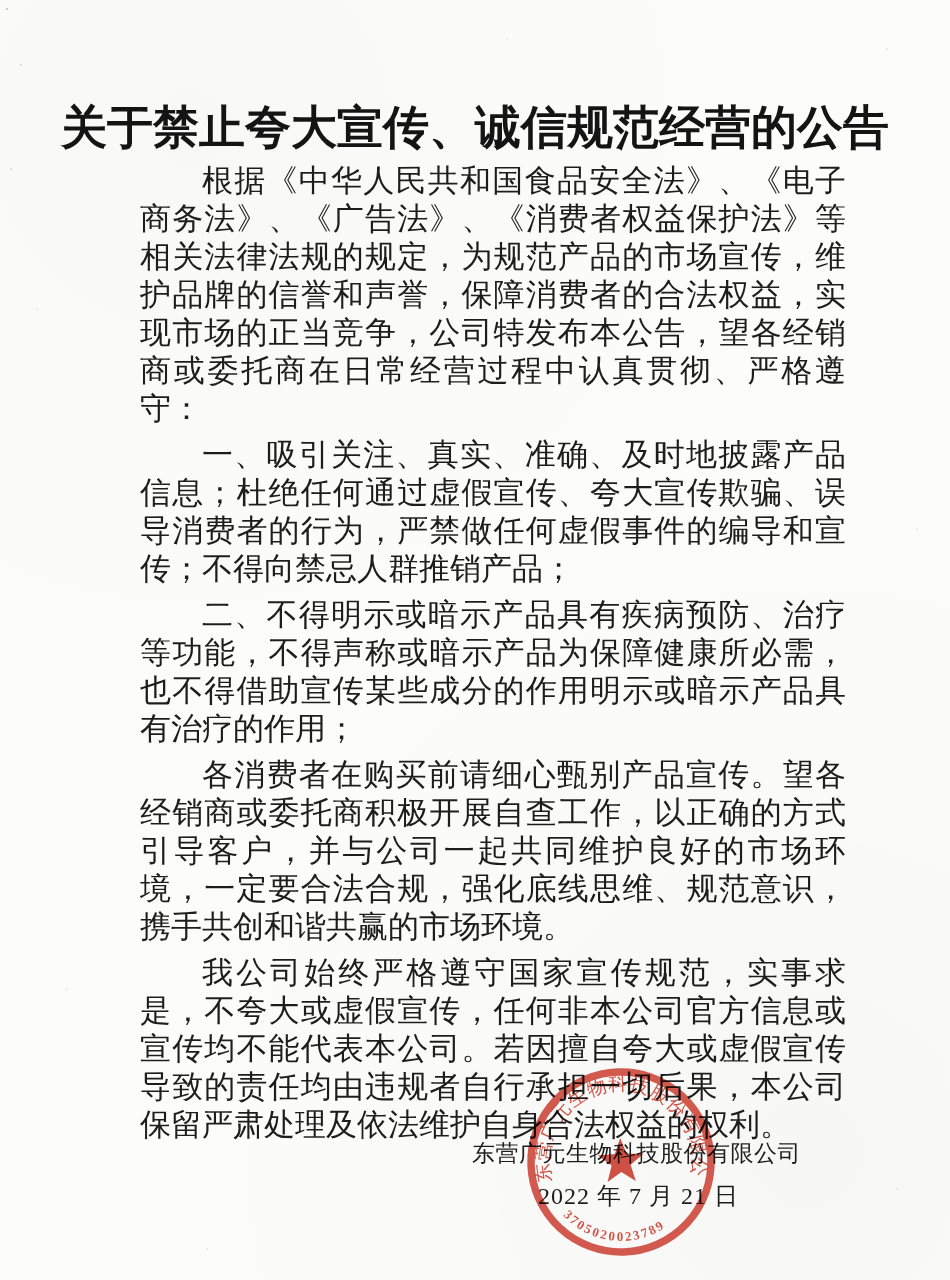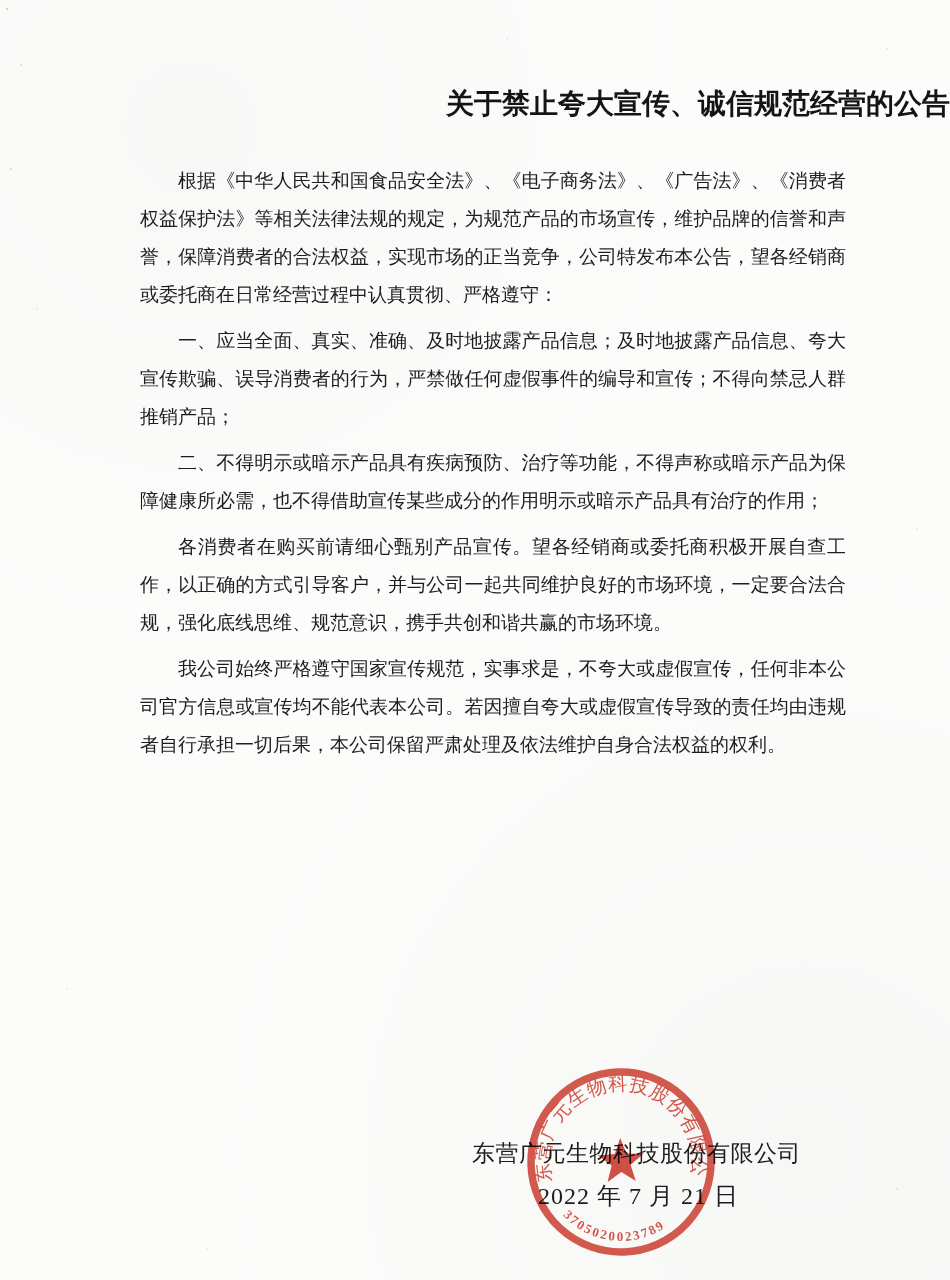--- a/index.html
+++ b/index.html
@@ -37,33 +37,33 @@
       60px 980px 0 rgba(160,160,160,0.2),
       890px 1180px 0 rgba(150,150,150,0.25),
       500px 30px 0 rgba(170,170,170,0.2),
       200px 1240px 0 rgba(170,170,170,0.2);
   }
   .doc-title {
     position: absolute;
     top: 66px;
     left: 0;
     width: 100%;
-    text-align: right;
-    font-size: 28px;
+    text-align: center;
+    font-size: 46px;
     font-weight: bold;
     letter-spacing: 0px;
     color: #141414;
     white-space: nowrap;
   }
   .doc-body {
     position: absolute;
     top: 162px;
     left: 140px;
     width: 706px;
-    font-size: 19px;
+    font-size: 31px;
     line-height: 38px;
     text-align: justify;
     text-justify: inter-ideograph;
   }
   .doc-body p {
     margin: 0 0 8px 0;
     text-indent: 2em;
   }
   .sig-company {
     position: absolute;
@@ -100,21 +100,21 @@
 </style>
 </head>
 <body>
 
 <div class="page">
 
   <h1 class="doc-title">关于禁止夸大宣传、诚信规范经营的公告</h1>
 
   <div class="doc-body">
     <p>根据《中华人民共和国食品安全法》、《电子商务法》、《广告法》、《消费者权益保护法》等相关法律法规的规定，为规范产品的市场宣传，维护品牌的信誉和声誉，保障消费者的合法权益，实现市场的正当竞争，公司特发布本公告，望各经销商或委托商在日常经营过程中认真贯彻、严格遵守：</p>
-    <p>一、应当全面、真实、准确、及时地披露产品信息；及时地披露产品信息、夸大宣传欺骗、误导消费者的行为，严禁做任何虚假事件的编导和宣传；不得向禁忌人群推销产品；</p>
+    <p>一、吸引关注、真实、准确、及时地披露产品信息；杜绝任何通过虚假宣传、夸大宣传欺骗、误导消费者的行为，严禁做任何虚假事件的编导和宣传；不得向禁忌人群推销产品；</p>
     <p>二、不得明示或暗示产品具有疾病预防、治疗等功能，不得声称或暗示产品为保障健康所必需，也不得借助宣传某些成分的作用明示或暗示产品具有治疗的作用；</p>
     <p>各消费者在购买前请细心甄别产品宣传。望各经销商或委托商积极开展自查工作，以正确的方式引导客户，并与公司一起共同维护良好的市场环境，一定要合法合规，强化底线思维、规范意识，携手共创和谐共赢的市场环境。</p>
     <p>我公司始终严格遵守国家宣传规范，实事求是，不夸大或虚假宣传，任何非本公司官方信息或宣传均不能代表本公司。若因擅自夸大或虚假宣传导致的责任均由违规者自行承担一切后果，本公司保留严肃处理及依法维护自身合法权益的权利。</p>
   </div>
 
   <div class="sig-company">东营广元生物科技股份有限公司</div>
 
   <div class="sig-date">2022 年 7 月 21 日</div>
 
   <svg class="stamp" viewBox="0 0 196 196">

